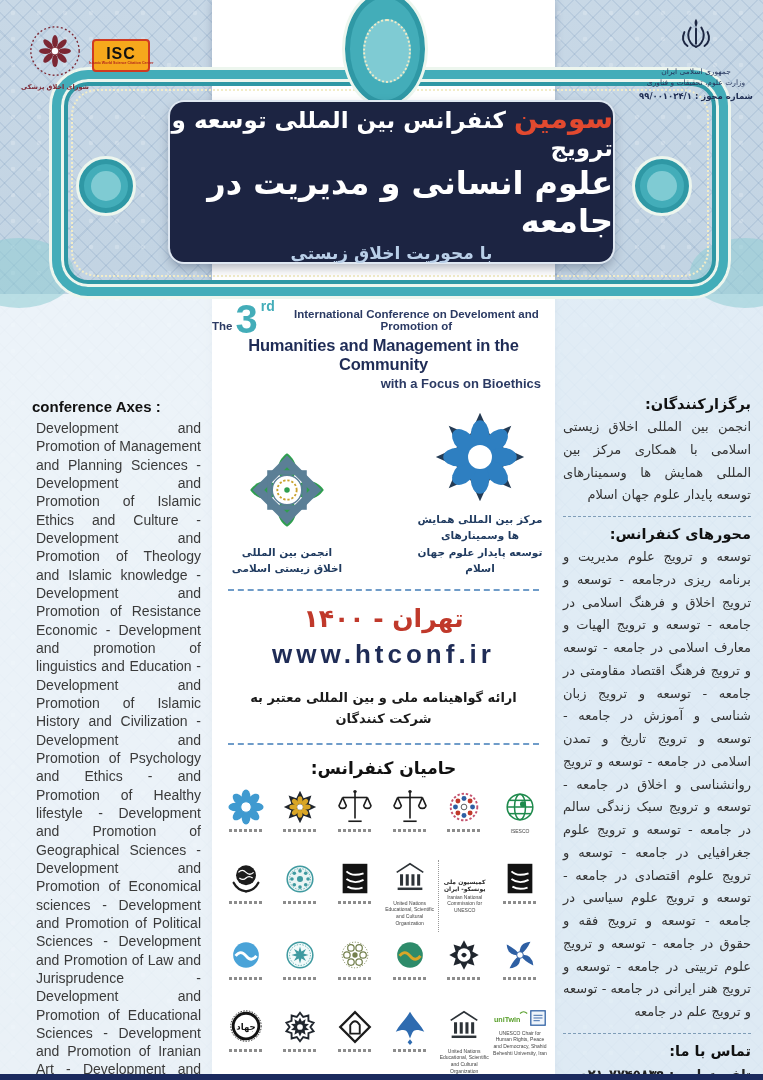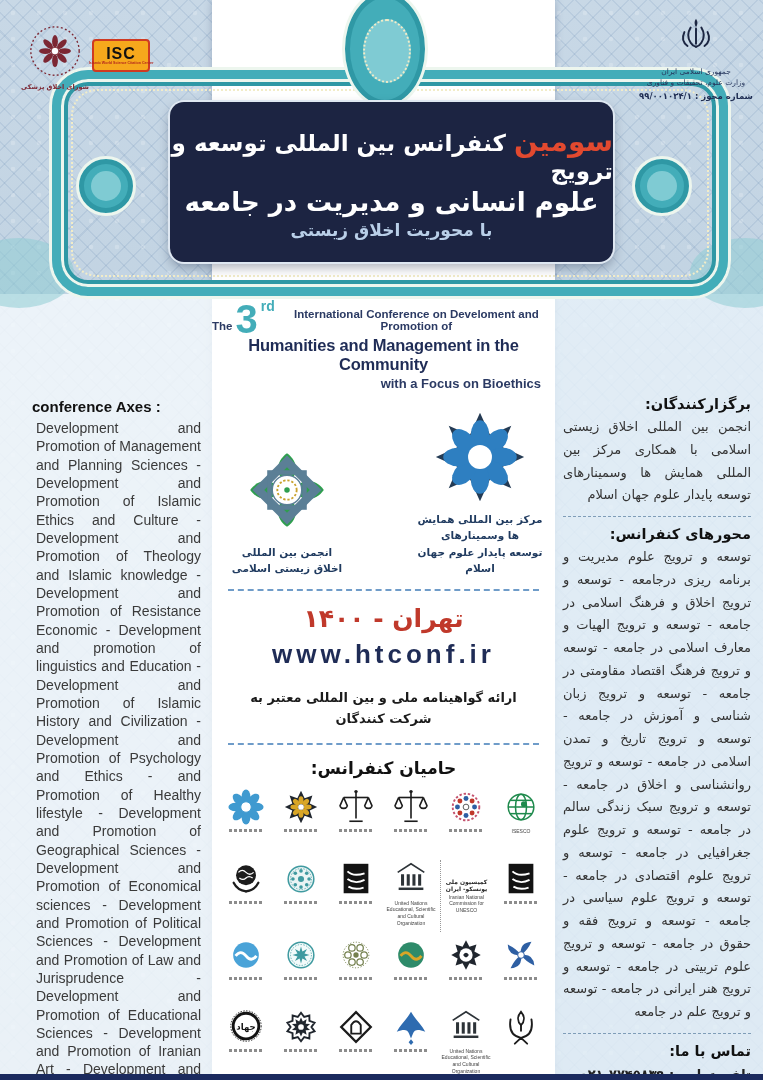--- a/index.html
+++ b/index.html
@@ -30,21 +30,21 @@
   .med-side::after{content:"";position:absolute;left:12px;top:12px;width:30px;height:30px;border-radius:50%;background:#7fcbd3;}
   .med-l{left:76px;} .med-r{left:632px;}
   .blob{position:absolute;width:110px;height:70px;background:#8fccd3;opacity:.55;border-radius:50%;z-index:1;}
   .blob-l{left:-36px;top:238px;} .blob-r{left:690px;top:238px;}
   
   .banner{position:absolute;left:170px;top:102px;width:443px;height:160px;z-index:3;
     background:#1c2442;border-radius:14px;box-shadow:0 0 0 2px #dfe8f2,0 5px 12px rgba(10,20,50,.35);
     display:flex;flex-direction:column;justify-content:center;align-items:center;gap:3px;}
   .banner .l1{font-size:23px;font-weight:bold;color:#fff;}
   .banner .l1 .red{color:#e2492f;font-size:28px;}
-  .banner .l2{font-size:26px;font-weight:bold;color:#fff;letter-spacing:-1px;}
+  .banner .l2{font-size:32px;font-weight:bold;color:#fff;letter-spacing:-1px;}
   .banner .l3{font-size:17px;color:#b9cfe8;font-weight:bold;}
   
   .stamp{position:absolute;left:20px;top:24px;width:70px;z-index:4;text-align:center;}
   .stamp .cap{font-size:6.5px;color:#7c2733;font-weight:bold;margin-top:1px;}
   .isc{position:absolute;left:92px;top:39px;width:54px;height:29px;z-index:4;background:#f6a81c;border:2px solid #cf3a22;border-radius:4px;
     display:flex;flex-direction:column;align-items:center;justify-content:center;line-height:1;}
   .isc .big{font-size:16px;font-weight:900;color:#111;letter-spacing:1px;}
   .isc .sub{font-size:3.6px;color:#b3261e;font-weight:bold;white-space:nowrap;}
   .emblem{position:absolute;left:635px;top:16px;width:122px;z-index:4;text-align:center;}
   .emblem .ln{font-size:7.5px;color:#25355c;line-height:1.5;font-weight:normal;}
@@ -507,20 +507,31 @@
                 <rect x="21.5" y="15" width="3.2" height="12"></rect>
                 <rect x="27.5" y="15" width="3.2" height="12"></rect>
                 <rect x="7" y="29" width="26" height="2.6"></rect>
               </g>
             </svg>
           </span>
           <div class="cap">United Nations Educational, Scientific and Cultural Organization</div>
         </div>
         <div class="cell">
           <span>
+            <svg width="54" height="20" viewBox="0 0 60 22">
+              <text x="1" y="15" font-size="8" font-weight="bold" fill="#5aa02c" font-family="Liberation Sans">uniTwin</text>
+              <path d="M30 6 q4 -4 8 0" stroke="#5aa02c" fill="none" stroke-width="1.2"></path>
+              <rect x="42" y="3" width="16" height="16" fill="#eef4fb" stroke="#2e5fa3" stroke-width="1.4"></rect>
+              <path d="M45 8 h10 M45 11 h10 M45 14 h7" stroke="#2e5fa3" stroke-width="1"></path>
+            </svg>
+          </span>
+          <div class="cap">UNESCO Chair for Human Rights, Peace and Democracy, Shahid Beheshti University, Iran</div>
+        </div>
+        <div class="cell">
+          <span>
             <svg width="38" height="38" viewBox="0 0 40 40">
               <g stroke="#1c1c1c" stroke-width="2" fill="none" stroke-linecap="round">
                 <path d="M20 4 C16 8.5 16 14 20 18 C24 14 24 8.5 20 4 Z"></path>
                 <path d="M20 18 v6"></path>
                 <path d="M9 12 C7 24 12 30 20 31.5 C28 30 33 24 31 12"></path>
                 <path d="M20 31.5 L13.5 37.5 M20 31.5 L26.5 37.5"></path>
               </g>
             </svg>
           </span>
         </div>

